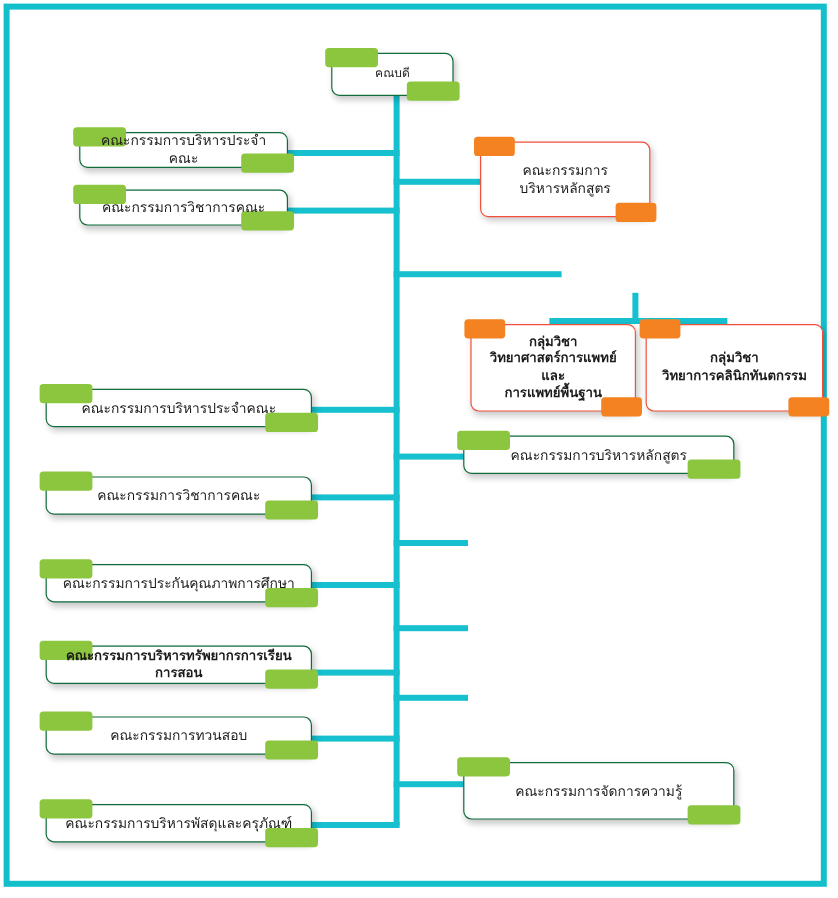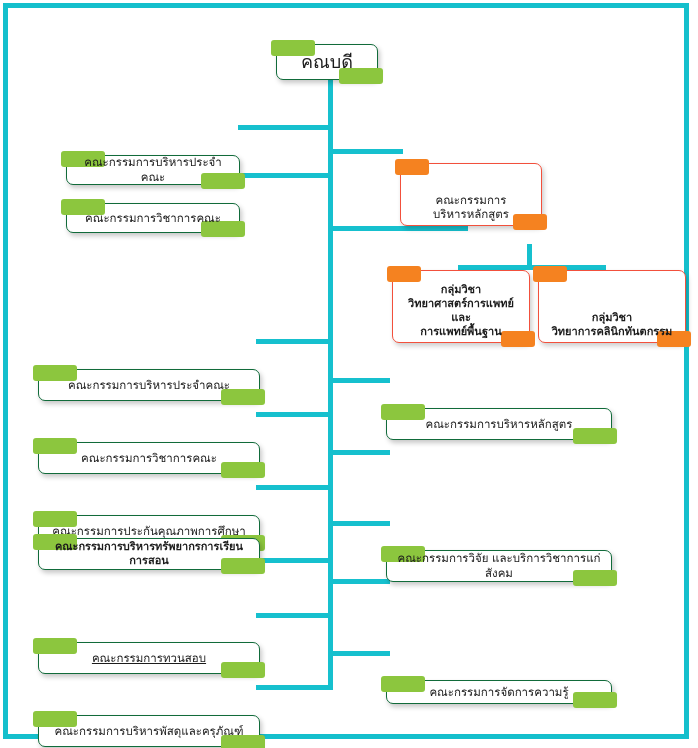--- a/index.html
+++ b/index.html
@@ -44,21 +44,21 @@
     background: #ffffff;
     border-radius: 7px;
     display: flex;
     align-items: center;
     justify-content: center;
     text-align: center;
     z-index: 3;
     padding: 3px 8px;
     line-height: 1.28;
     color: #1b1b1b;
-    font-size: 18px;
+    font-size: 10px;
   }
   .node .label {
     display: block;
     width: 100%;
     white-space: pre-line;
   }
   
   .node.green {
     border: 1.6px solid #116b3a;
     box-shadow: 2px 3px 5px rgba(0,0,0,0.22);
@@ -81,21 +81,20 @@
   .node.green::after {    
     right: -6px;
     bottom: -5px;
     width: 44px;
     height: 16px;
   }
   
   .node.orange {
     border: 1.6px solid #f2503c;
     box-shadow: 2px 3px 5px rgba(0,0,0,0.20);
-    align-items: flex-end;
   }
   .node.orange::before,
   .node.orange::after {
     content: "";
     position: absolute;
     background: #f58220;
     z-index: -1;
     border-radius: 3px;
   }
   .node.orange::before {
@@ -103,21 +102,21 @@
     top: -5px;
     width: 34px;
     height: 16px;
   }
   .node.orange::after {
     right: -6px;
     bottom: -5px;
     width: 34px;
     height: 16px;
   }
-  .node.small { font-size: 11.5px; margin-top: 45px; }
+  .node.small { font-size: 11.5px; }
   .node.tiny  { font-size: 11px; font-weight: bold; }
 </style>
 </head>
 <body>
 
 <div id="chart-root">
   <div id="frame"></div>
 
   <div class="conn v" style="left:328px; top:80px; height:608px;"></div>
 
@@ -185,35 +184,32 @@
   </div>
 
   <div class="node green small" style="left:38px; top:470px; width:222px; height:32px;">
     <span class="label">คณะกรรมการประกันคุณภาพการศึกษา</span>
   </div>
 
   <div class="node green tiny" style="left:38px; top:538px; width:222px; height:32px;">
     <span class="label">คณะกรรมการบริหารทรัพยากรการเรียนการสอน</span>
   </div>
 
-  <div class="node green small" style="left:38px; top:597px; width:222px; height:32px;text-decoration:underline;">
+  <div class="node green small" style="left:38px; top:597px; width:222px; height:32px;">
     <span class="label">คณะกรรมการทวนสอบ</span>
   </div>
 
   <div class="node green small" style="left:386px; top:363px; width:226px; height:32px;">
     <span class="label">คณะกรรมการบริหารหลักสูตร</span>
   </div>
 
   <div class="node green small" style="left:38px; top:670px; width:222px; height:32px;">
     <span class="label">คณะกรรมการบริหารพัสดุและครุภัณฑ์</span>
   </div>
 
 
-  <div class="node green small" style="left:386px; top:505px; width:226px; height:32px;">
-    <span class="label">คณะกรรมการวิจัย และบริการวิชาการแก่สังคม</span>
-  </div>
-
-
-  <div class="node green small" style="left:386px; top:635px; width:226px; height:24px;">
+
+
+  <div class="node green small" style="left:386px; top:635px; width:226px; height:48px;">
     <span class="label">คณะกรรมการจัดการความรู้</span>
   </div>
 
 </div>
 
 </body></html>

